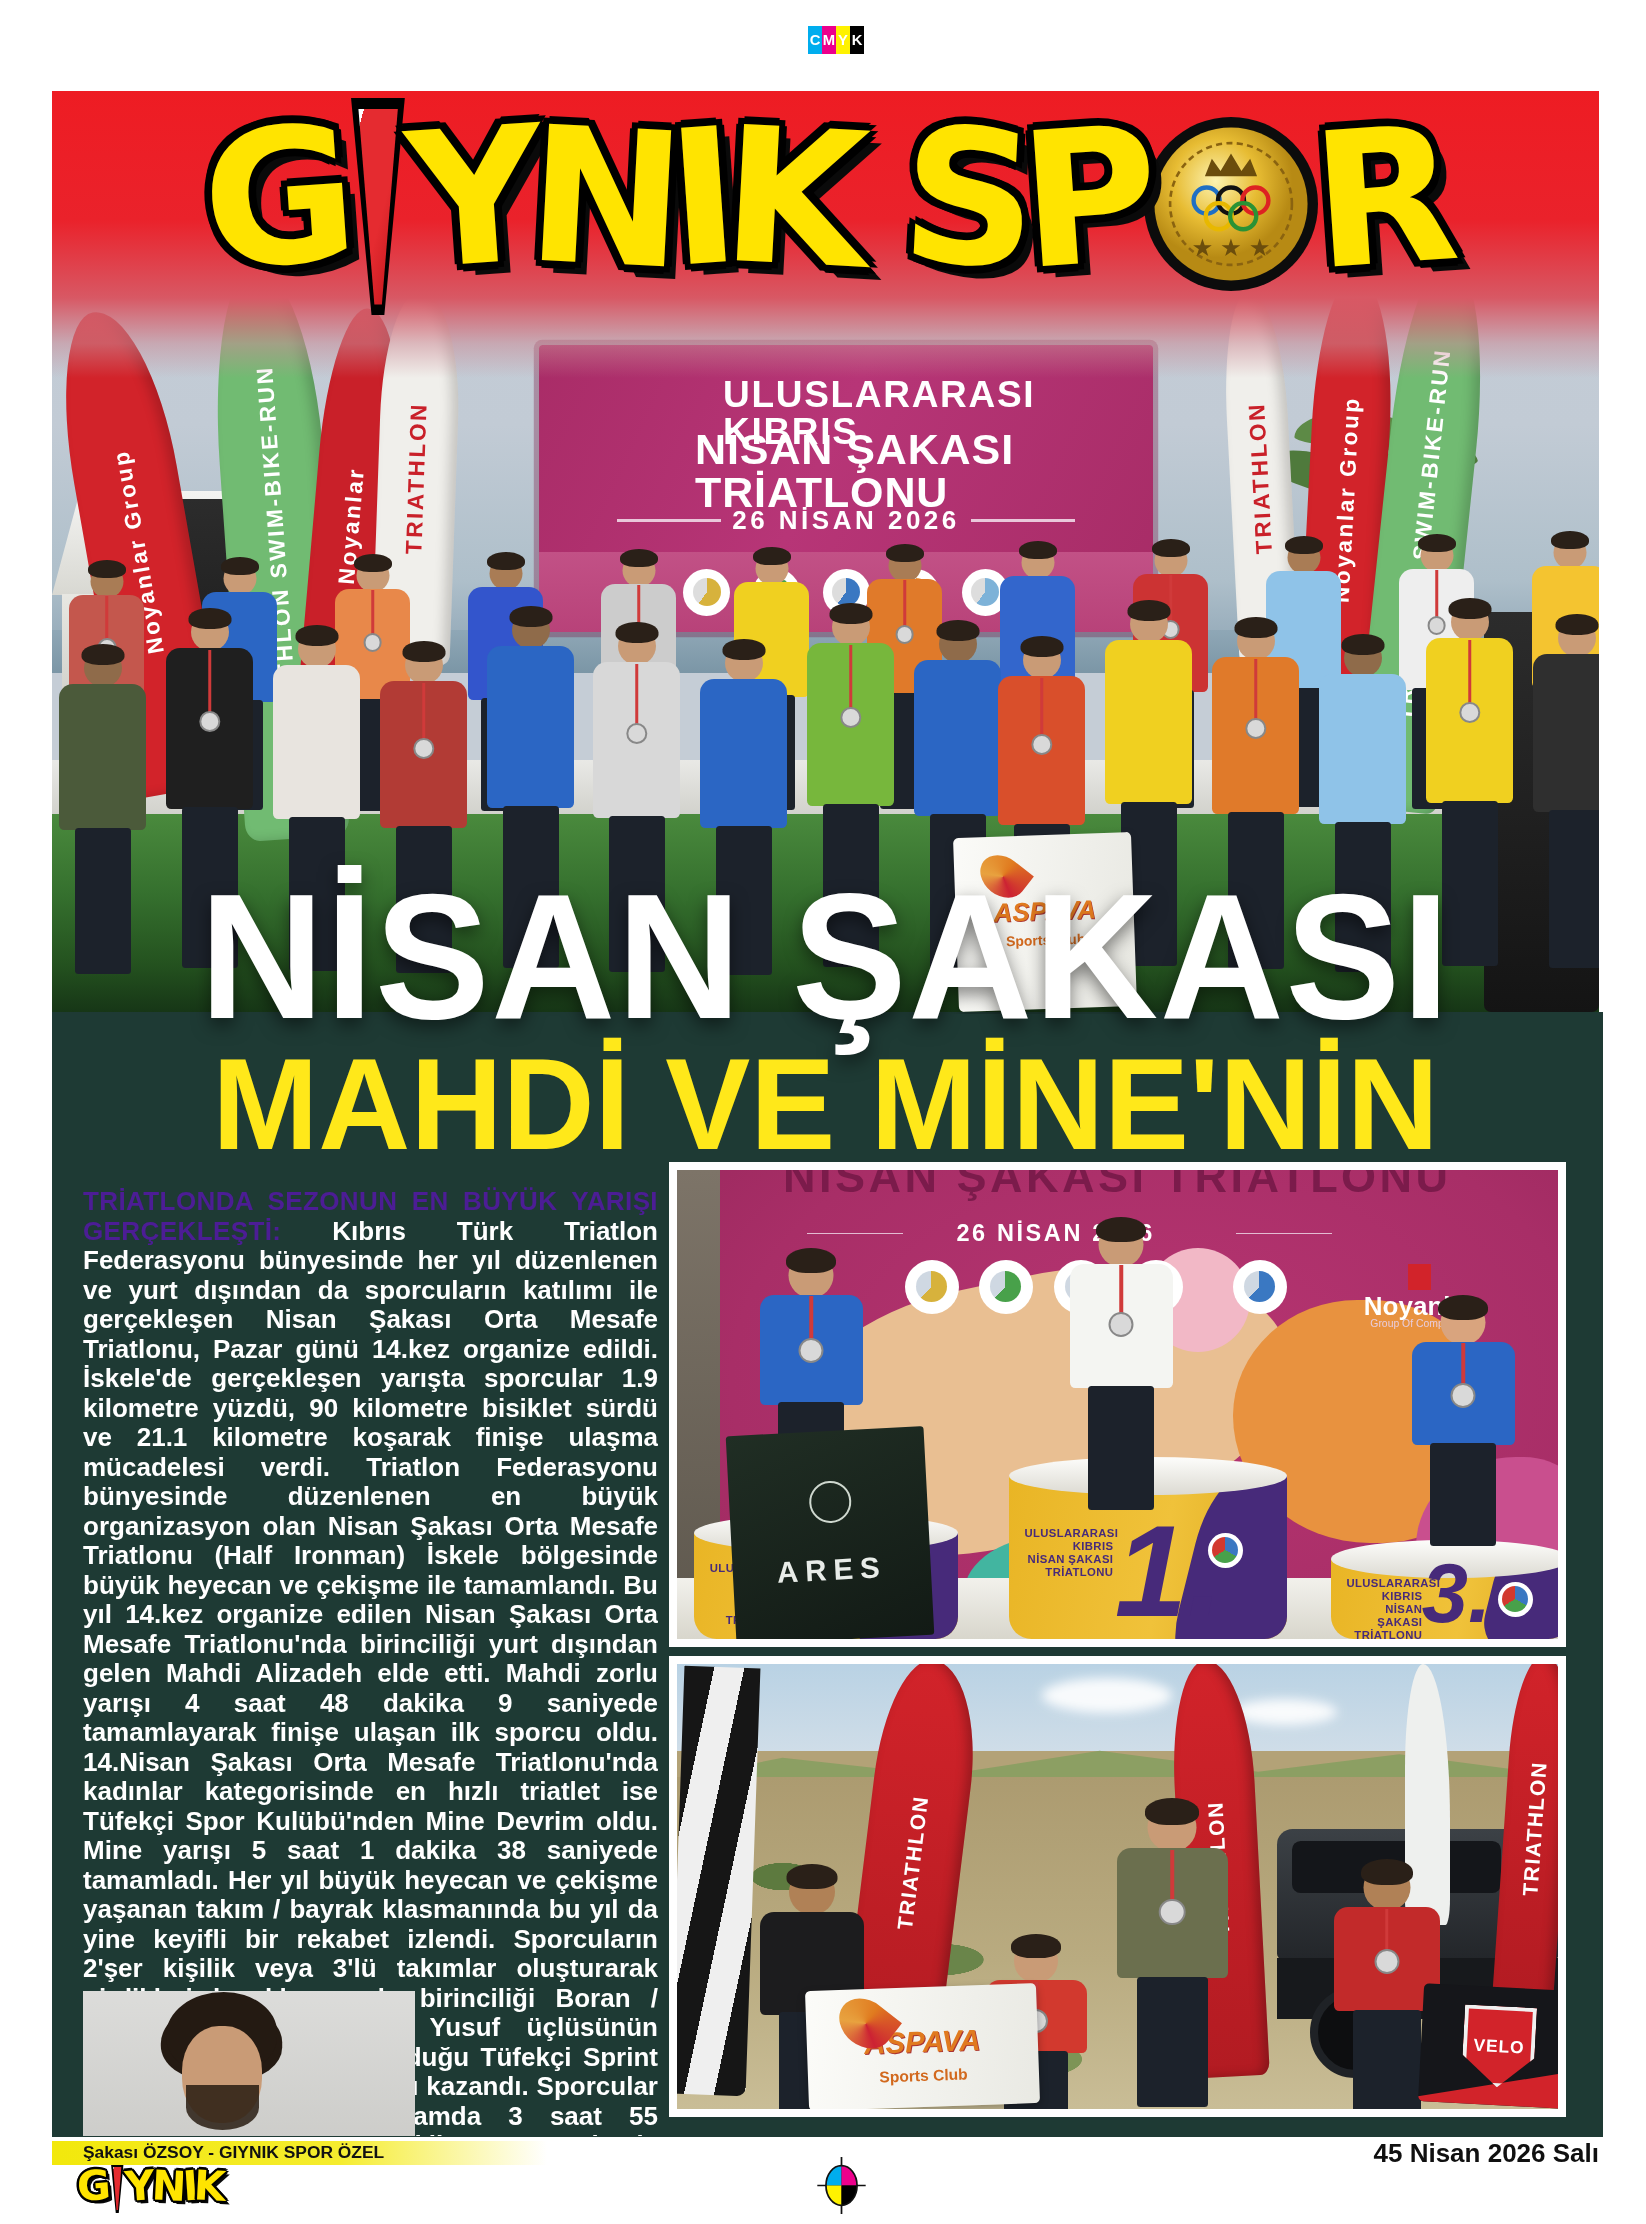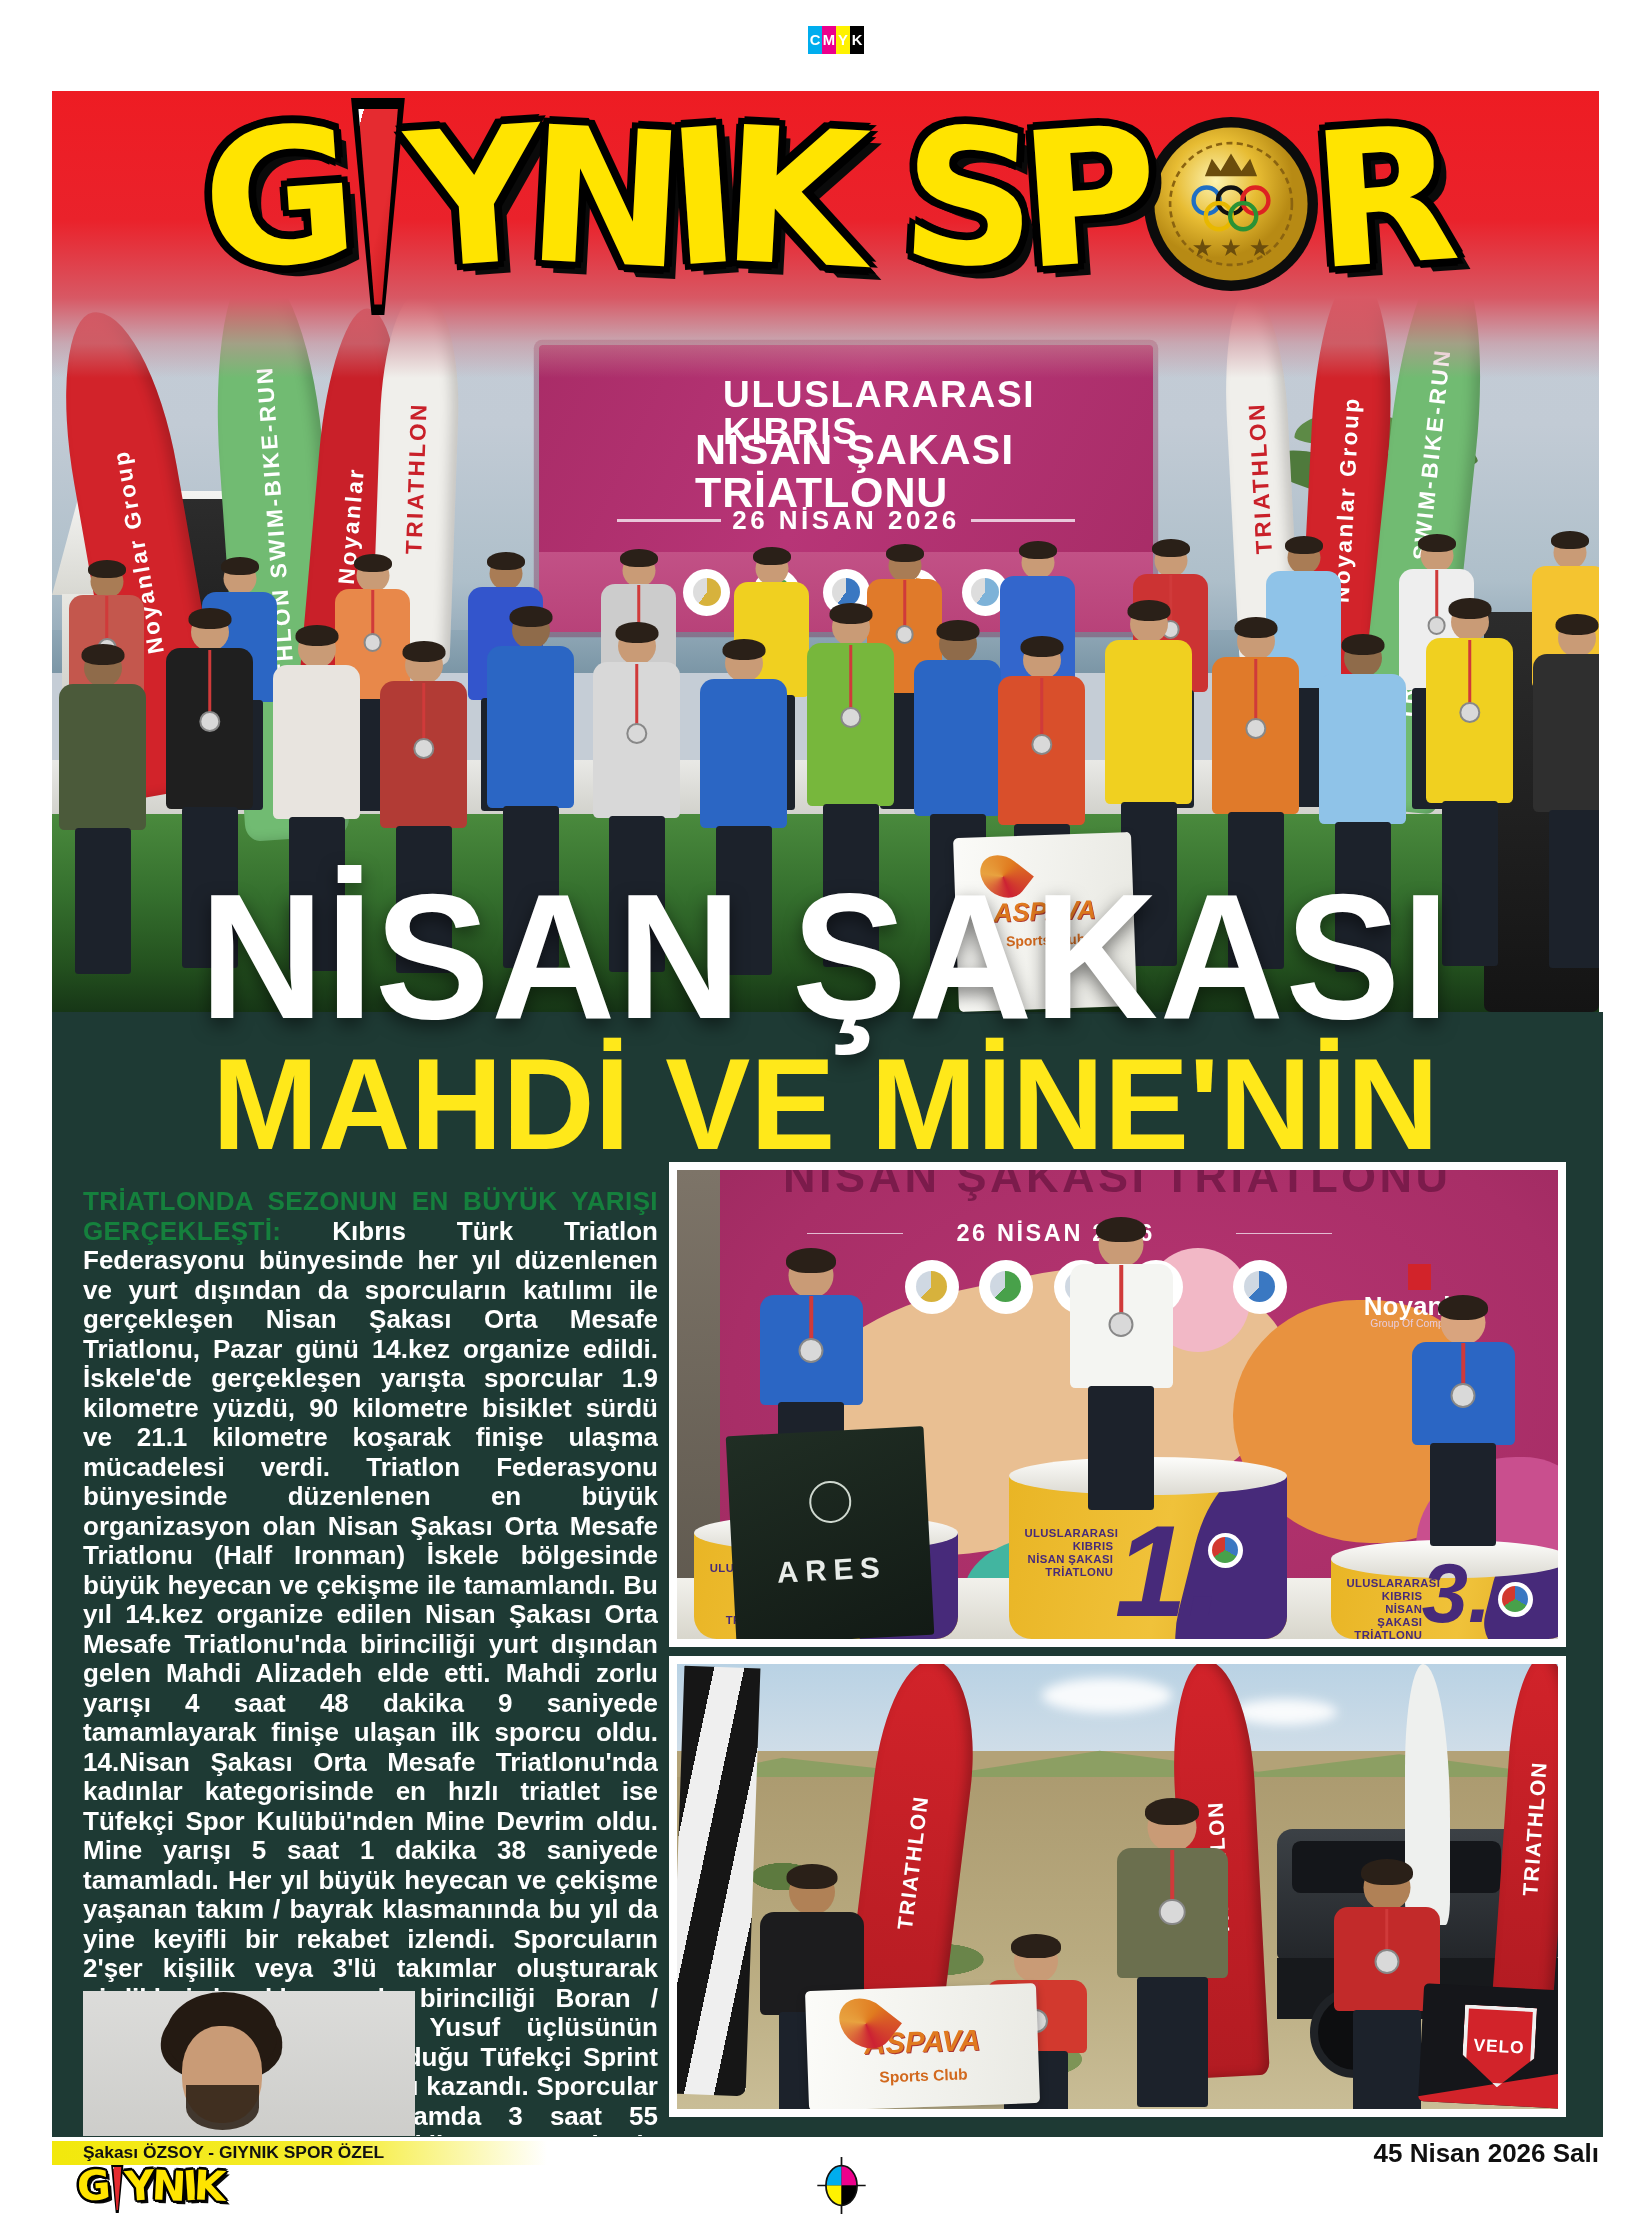--- a/index.html
+++ b/index.html
@@ -80,21 +80,21 @@
   #headline1{position:absolute;left:52px;top:867px;width:1547px;z-index:20;text-align:center;
              font:900 179px/1 "Liberation Sans",sans-serif;color:#fff;letter-spacing:1.7px;transform:scaleX(.96);transform-origin:center;
              text-shadow:0 7px 19px rgba(0,0,0,.5);white-space:nowrap;}
   #headline2{position:absolute;left:52px;top:1039px;width:1547px;z-index:20;text-align:center;
              font:900 130px/1 "Liberation Sans",sans-serif;color:#ffe81a;letter-spacing:0px;transform:scaleX(.98);transform-origin:center;
              white-space:nowrap;}
   
   #panel{position:absolute;left:52px;top:1012px;width:1551px;height:1125px;background:#1e3a34;}
   #article{position:absolute;left:83px;top:1187px;width:575px;height:949px;overflow:hidden;z-index:21;
            color:#fff;font:700 26px/29.5px "Liberation Sans",sans-serif;text-align:justify;}
-  #article .lead{color:#15803d;letter-spacing:0.4px;}
+  #article .lead{color:#4c1d95;letter-spacing:0.4px;}
   #portrait{float:left;width:332px;height:236px;margin:7px 10.4px 0 0;position:relative;overflow:hidden;
             shape-outside:polygon(0 0,46% 0,80% 55%,100% 100%,0 100%);
             background:linear-gradient(#dcdcda 0%,#cbcbc8 70%,#bdbdb9 100%);}
   #portrait .p-hair{position:absolute;left:83px;top:1.7px;width:111px;height:83px;border-radius:52% 48% 46% 46%;background:#241a12;
                     box-shadow:-8.7px 8.7px 0 -3.5px #241a12,10.4px 10.4px 0 -5.2px #241a12;}
   #portrait .p-face{position:absolute;left:99px;top:35px;width:80px;height:97px;border-radius:46%;background:#c99b76;}
   #portrait .p-beard{position:absolute;left:103px;top:94px;width:73px;height:45px;border-radius:0 0 50% 50%;background:rgba(40,28,18,.85);}
   #portrait .p-suit{position:absolute;left:0;top:130px;width:100%;height:106px;background:#171513;
                     clip-path:polygon(0 100%,6% 58%,34% 18%,48% 30%,62% 18%,94% 60%,100% 100%);}
   

